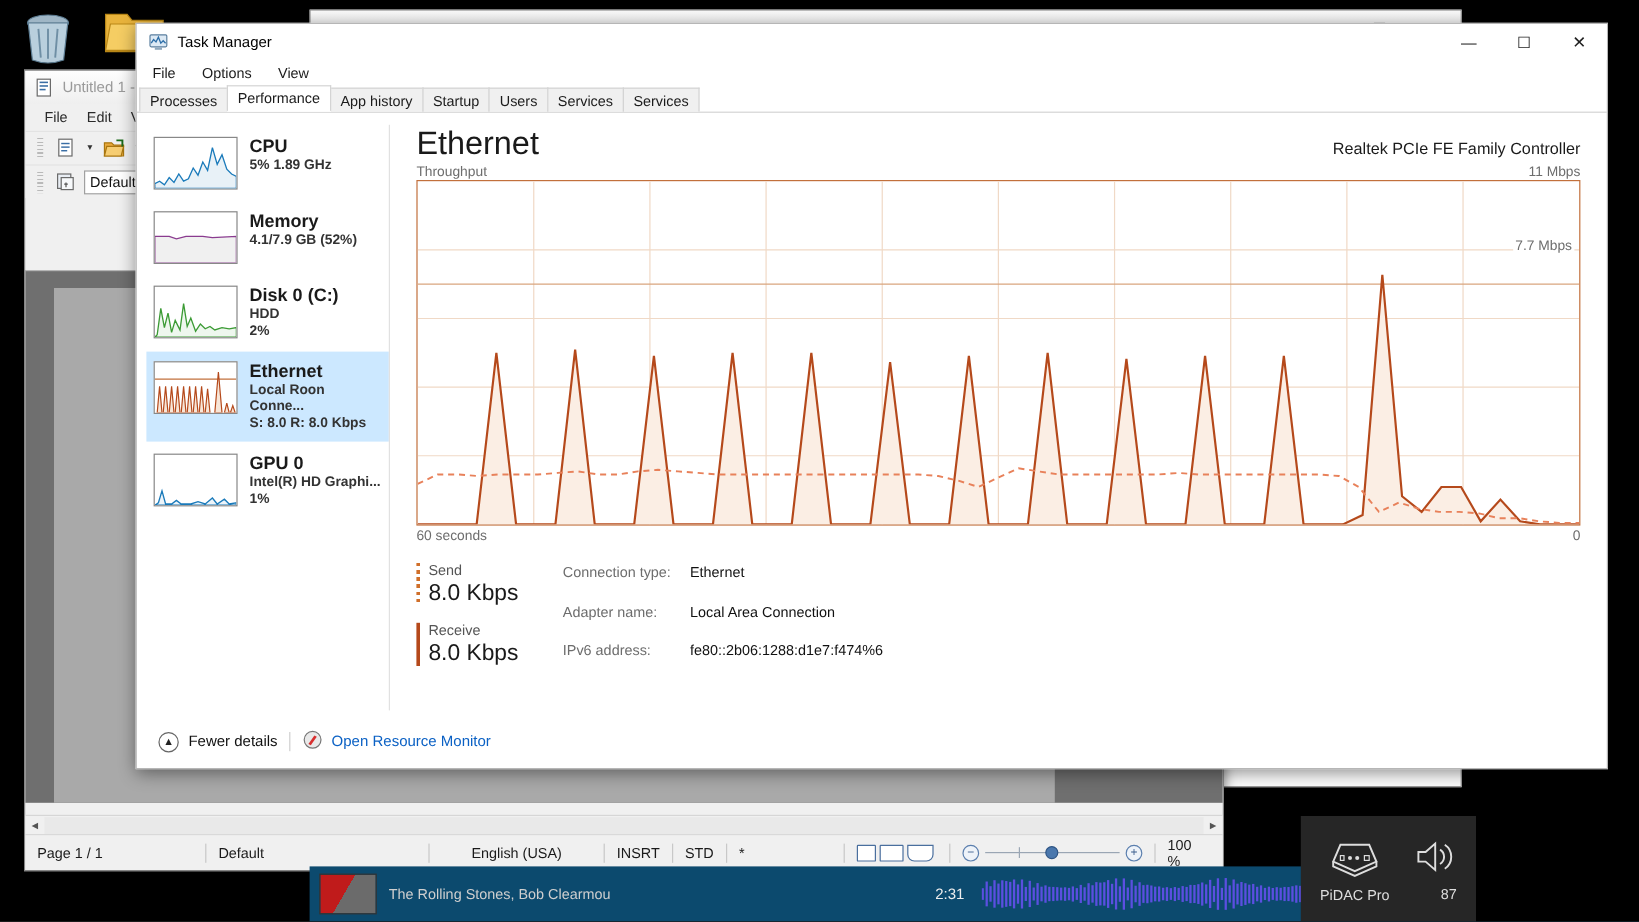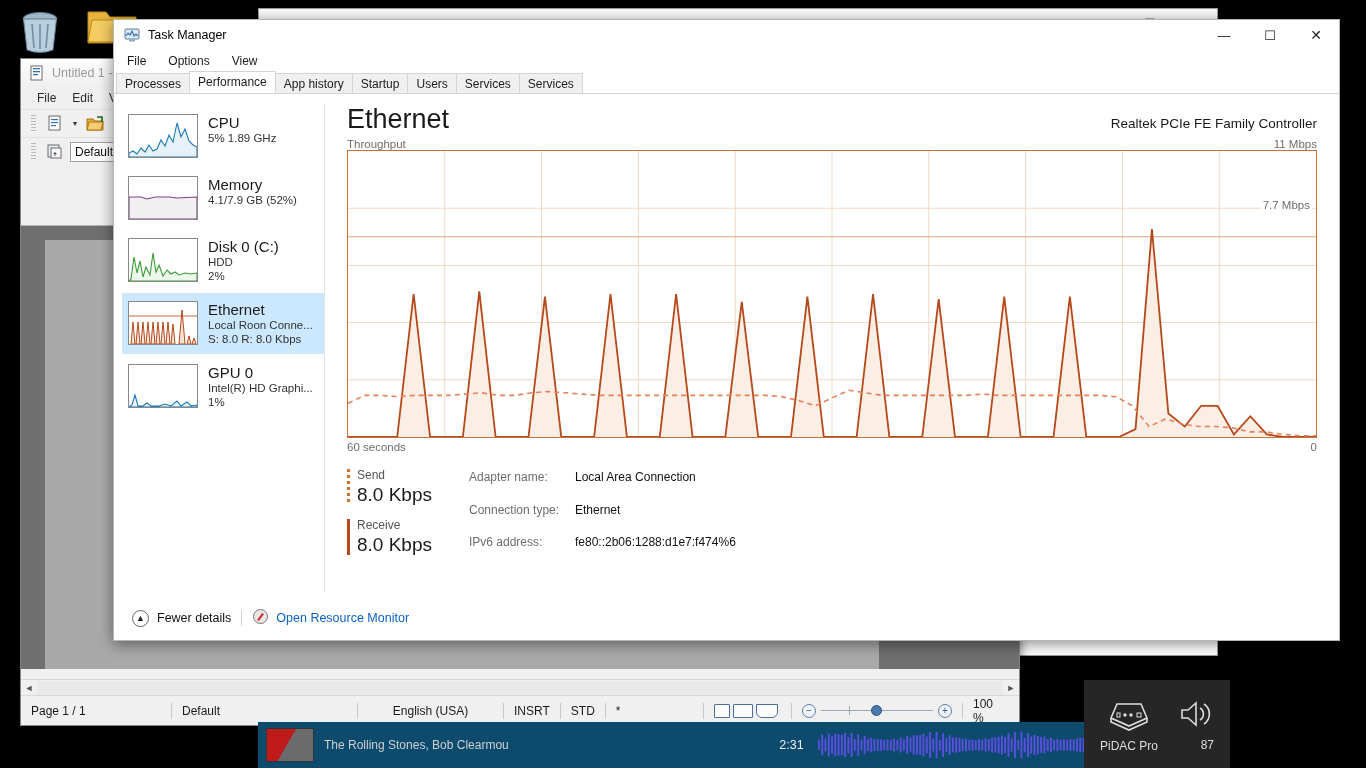--- a/index.html
+++ b/index.html
@@ -82,21 +82,21 @@
       gap:22px; font-size:12px; color:#1b1b1b; }
   #tm-tabs { height:22px; display:flex; align-items:flex-end; padding-left:2px;
       border-bottom:1px solid #d4d4d4; position:relative; }
   .tm-tab { height:20px; padding:0 8px; display:flex; align-items:center; font-size:12px;
       background:#f0f0f0; border:1px solid #d4d4d4; border-bottom:none; color:#1b1b1b;
       margin-right:-1px; }
   .tm-tab.active { background:#fff; height:22px; border-bottom:1px solid #fff;
       position:relative; z-index:2; }
   #tm-content { position:absolute; left:0; right:0; top:74px; bottom:44px; display:flex; }
 
-  #tm-sidebar { width:210px; padding:12px 0 0 8px; }
+  #tm-sidebar { width:210px; padding:12px 0 0 8px;font-weight:bold; }
   .gad { display:flex; gap:10px; padding:8px 6px 8px 6px; margin-bottom:2px; align-items:flex-start;}
   .gad.sel { background:#cce8ff; }
   .gad .thumb { width:70px; height:44px; border:1px solid #888; background:#fff; flex:none;
       position:relative; overflow:hidden; }
   .gad .info .g-name { font-size:15px; color:#1a1a1a; line-height:17px; }
   .gad .info .g-sub { font-size:11.5px; color:#333; line-height:14px; }
 
   #tm-divider { width:1px; background:#e1e1e1; margin:10px 0 4px 0; }
 
   #tm-main { flex:1; padding:10px 22px 0 22px; position:relative; }
@@ -471,26 +471,26 @@
             </div>
             <div class="stat-blk">
               <span class="bar solid"></span>
               <span class="lbl" style="display:block">Receive</span>
               <span class="val" style="display:block">8.0 Kbps</span>
             </div>
           </div>
           <table id="stat-table">
             <tbody>
                 <tr>
+              <td class="k">Connection type:</td>
+              <td class="v">Ethernet</td>
+            </tr>
+            <tr>
               <td class="k">Adapter name:</td>
               <td class="v">Local Area Connection</td>
-            </tr>
-            <tr>
-              <td class="k">Connection type:</td>
-              <td class="v">Ethernet</td>
             </tr>
             <tr>
               <td class="k">IPv6 address:</td>
               <td class="v">fe80::2b06:1288:d1e7:f474%6</td>
             </tr>
           </tbody>
             </table>
         </div>
       </div>
     </div>

